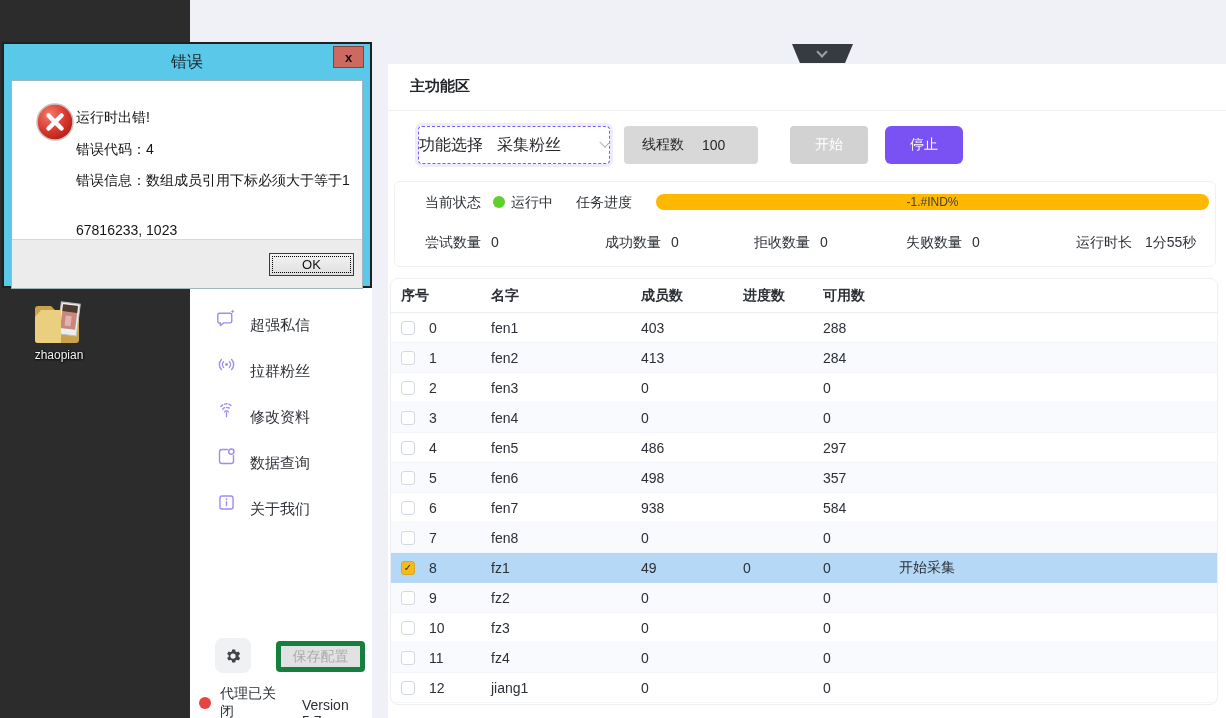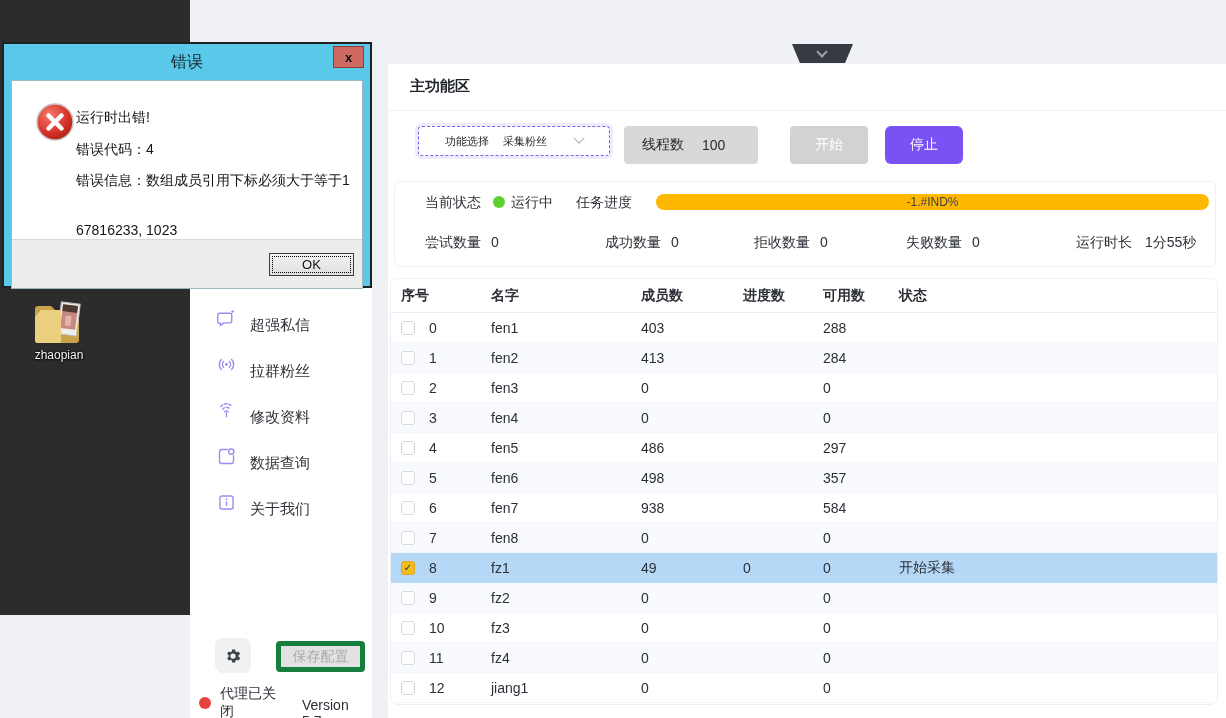--- a/index.html
+++ b/index.html
@@ -2,21 +2,21 @@
 <html><head>
 <meta charset="utf-8">
 <style>
   * { margin:0; padding:0; box-sizing:border-box; }
   html,body { width:1226px; height:718px; }
   body { font-family:"Liberation Sans","DejaVu Sans",sans-serif; background:#eff1f6; position:relative; overflow:hidden; color:#2b2f36; }
 
   .screen { position:absolute; inset:0; width:1226px; height:718px; }
 
   
-  .desktop { position:absolute; left:0; top:0; width:190px; height:615px; background:#2c2c2c;padding-left:48px; }
+  .desktop { position:absolute; left:0; top:0; width:190px; height:718px; background:#2c2c2c;padding-left:48px; }
   .desktop-icon { position:absolute; left:20px; top:300px; width:78px; text-align:center; cursor:default; }
   .desktop-icon .lbl { margin-top:2px; font-size:12px; color:#f3f3f3; text-shadow:0 1px 2px #000, 1px 0 2px #000; }
 
   
   .sidebar { position:absolute; left:190px; top:42px; width:182px; height:676px; background:#fff; }
   .side-items { position:absolute; left:0; top:253px; width:100%; }
   .side-item { height:46px; display:flex; align-items:center; padding-left:25px; gap:13px; cursor:pointer; }
   .side-item .si-icon { width:22px; height:22px; flex:0 0 22px; display:flex; align-items:center; justify-content:center; }
   .side-item .si-label { font-size:15px; color:#2f3339;margin-top:15px; }
   .gear-btn { position:absolute; left:25px; top:596px; width:36px; height:35px; border-radius:8px; background:#f0f1f3; display:flex; align-items:center; justify-content:center; cursor:pointer; }
@@ -28,21 +28,21 @@
 
   
   .main { position:absolute; left:388px; top:64px; width:838px; height:654px; background:#fff; }
   .handle { position:absolute; left:792px; top:44px; width:61px; height:19px; background:#363b42; clip-path:polygon(0 0,100% 0,87% 100%,13% 100%); cursor:pointer; }
   .handle .chev { position:absolute; left:26px; top:4px; width:8px; height:8px; border-right:2px solid #9aa0a8; border-bottom:2px solid #9aa0a8; transform:rotate(45deg); }
 
   .panel-title { position:absolute; left:22px; top:13px; font-size:15px; font-weight:700; color:#1f2329; }
   .title-divider { position:absolute; left:0; top:46px; width:100%; border-bottom:1px solid #eef0f4; }
 
   .controls { position:absolute; left:0; top:62px; width:100%; height:40px; }
-  .func-select { position:absolute; left:30px; top:0; width:192px; height:30px; background:#fff; border:1px dashed #7b5cf0; border-radius:4px; box-shadow:0 0 0 3px rgba(123,92,240,.12); display:flex; align-items:center; padding:0 26px; gap:14px; font-size:11px; color:#23262b; cursor:pointer; }
+  .func-select { position:absolute; left:30px; top:0; width:192px; height:38px; background:#fff; border:1px dashed #7b5cf0; border-radius:4px; box-shadow:0 0 0 3px rgba(123,92,240,.12); display:flex; align-items:center; padding:0 0; gap:14px; font-size:16px; color:#23262b; cursor:pointer; }
   .func-select .chev { margin-left:auto; width:8px; height:8px; border-right:1.6px solid #adb2bc; border-bottom:1.6px solid #adb2bc; transform:rotate(45deg) translate(-2px,-2px); }
   .thread-box { position:absolute; left:236px; top:0; width:134px; height:38px; background:#d8d8d8; border-radius:4px; display:flex; align-items:center; padding:0 18px; gap:18px; font-size:14px; color:#26282c; }
   .btn { position:absolute; top:0; height:38px; display:flex; align-items:center; justify-content:center; font-size:14px; color:#fff; cursor:pointer; }
   .btn-start { left:402px; width:78px; background:#d2d2d2; border-radius:4px; }
   .btn-stop { left:497px; width:78px; background:#7a52f4; border-radius:6px; }
 
   .status-box { position:absolute; left:6px; top:117px; width:822px; height:86px; border:1px solid #f0f1f5; border-radius:6px; }
   .sb-row1 { position:absolute; left:0; top:8px; width:100%; height:24px; }
   .sb-row1 .lab, .sb-row2 .lab { position:absolute; font-size:14px; color:#2c3036; line-height:24px; }
   .green-dot { position:absolute; left:98px; top:6px; width:12px; height:12px; border-radius:50%; background:#5fd02e; }
@@ -206,21 +206,20 @@
       </div>
     </div>
 
     <div class="table-box">
       <div class="thead">
         <span>序号</span>
         <span>名字</span>
         <span>成员数</span>
         <span>进度数</span>
         <span>可用数</span>
-        <span>状态</span>
       </div>
       <div>
   <div class="trow">
     <span class="cb"></span>
     <span class="c-seq">0</span>
     <span class="c-name">fen1</span>
     <span class="c-mem">403</span>
     <span class="c-prog"></span>
     <span class="c-avail">288</span>
     <span class="c-status"></span>

